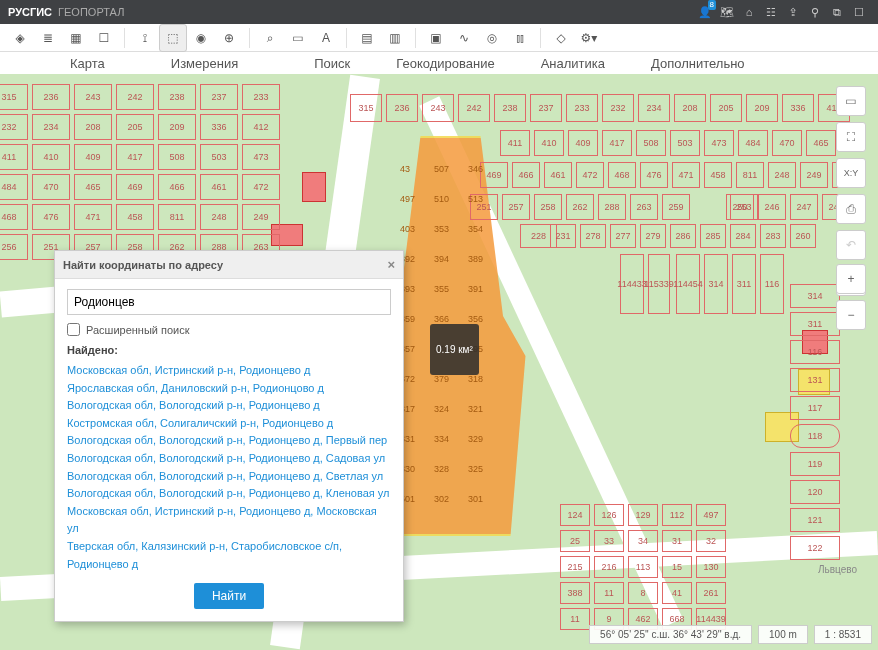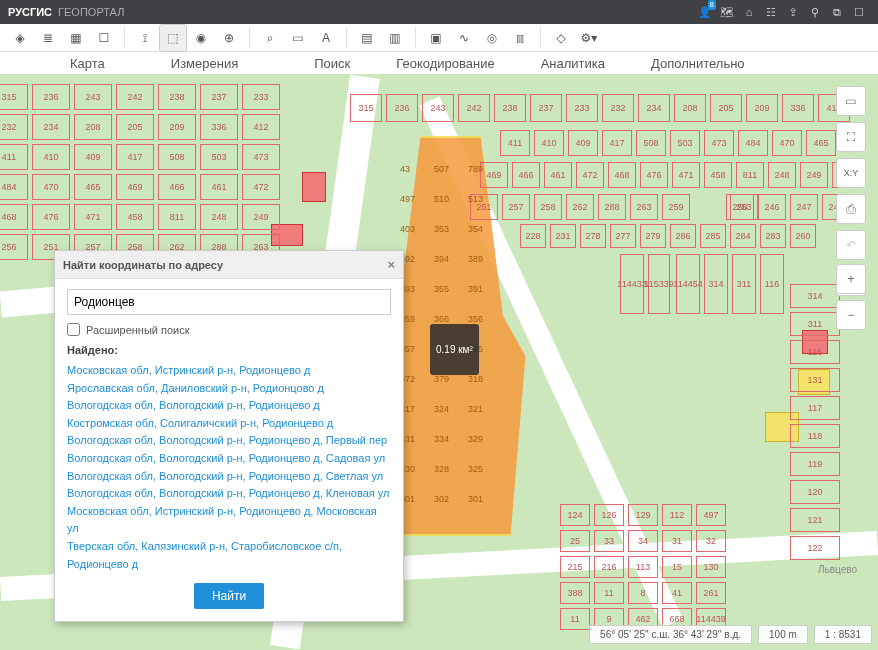--- a/index.html
+++ b/index.html
@@ -162,21 +162,21 @@
       <div class="plot" style="left: 534px; top: 120px; width: 28px; height: 26px;">258</div>
       <div class="plot" style="left: 566px; top: 120px; width: 28px; height: 26px;">262</div>
       <div class="plot" style="left: 598px; top: 120px; width: 28px; height: 26px;">288</div>
       <div class="plot" style="left: 630px; top: 120px; width: 28px; height: 26px;">263</div>
       <div class="plot" style="left: 662px; top: 120px; width: 28px; height: 26px;">259</div>
       <div class="plot" style="left: 694px; top: 120px; width: 28px; height: 26px; margin-left: 36px;">253</div>
       <div class="plot" style="left: 726px; top: 120px; width: 28px; height: 26px;">250</div>
       <div class="plot" style="left: 758px; top: 120px; width: 28px; height: 26px;">246</div>
       <div class="plot" style="left: 790px; top: 120px; width: 28px; height: 26px;">247</div>
       <div class="plot" style="left: 822px; top: 120px; width: 28px; height: 26px;">241</div>
-      <div class="plot" style="left: 520px; top: 150px; width: 26px; height: 24px;">228</div>
+      <div class="plot" style="left: 520px; top: 150px; width: 37px; height: 24px;">228</div>
       <div class="plot" style="left: 550px; top: 150px; width: 26px; height: 24px;">231</div>
       <div class="plot" style="left: 580px; top: 150px; width: 26px; height: 24px;">278</div>
       <div class="plot" style="left: 610px; top: 150px; width: 26px; height: 24px;">277</div>
       <div class="plot" style="left: 640px; top: 150px; width: 26px; height: 24px;">279</div>
       <div class="plot" style="left: 670px; top: 150px; width: 26px; height: 24px;">286</div>
       <div class="plot" style="left: 700px; top: 150px; width: 26px; height: 24px;">285</div>
       <div class="plot" style="left: 730px; top: 150px; width: 26px; height: 24px;">284</div>
       <div class="plot" style="left: 760px; top: 150px; width: 26px; height: 24px;">283</div>
       <div class="plot" style="left: 790px; top: 150px; width: 26px; height: 24px;">260</div>
       <div class="plot" style="left: -10px; top: 10px; width: 38px; height: 26px;">315</div>
@@ -216,21 +216,21 @@
       <div class="plot" style="left: 242px; top: 130px; width: 38px; height: 26px;">249</div>
       <div class="plot" style="left: -10px; top: 160px; width: 38px; height: 26px;">256</div>
       <div class="plot" style="left: 32px; top: 160px; width: 38px; height: 26px;">251</div>
       <div class="plot" style="left: 74px; top: 160px; width: 38px; height: 26px;">257</div>
       <div class="plot" style="left: 116px; top: 160px; width: 38px; height: 26px;">258</div>
       <div class="plot" style="left: 158px; top: 160px; width: 38px; height: 26px;">262</div>
       <div class="plot" style="left: 200px; top: 160px; width: 38px; height: 26px;">288</div>
       <div class="plot" style="left: 242px; top: 160px; width: 38px; height: 26px;">263</div>
       <div class="plotnum" style="color: rgb(163, 90, 16); left: 400px; top: 90px;">43</div>
       <div class="plotnum" style="color: rgb(163, 90, 16); left: 434px; top: 90px;">507</div>
-      <div class="plotnum" style="color: rgb(163, 90, 16); left: 468px; top: 90px;">789</div>
+      <div class="plotnum" style="color: rgb(163, 90, 16); left: 468px; top: 90px;">346</div>
       <div class="plotnum" style="color: rgb(163, 90, 16); left: 400px; top: 120px;">497</div>
       <div class="plotnum" style="color: rgb(163, 90, 16); left: 434px; top: 120px;">510</div>
       <div class="plotnum" style="color: rgb(163, 90, 16); left: 468px; top: 120px;">513</div>
       <div class="plotnum" style="color: rgb(163, 90, 16); left: 400px; top: 150px;">403</div>
       <div class="plotnum" style="color: rgb(163, 90, 16); left: 434px; top: 150px;">353</div>
       <div class="plotnum" style="color: rgb(163, 90, 16); left: 468px; top: 150px;">354</div>
       <div class="plotnum" style="color: rgb(163, 90, 16); left: 400px; top: 180px;">392</div>
       <div class="plotnum" style="color: rgb(163, 90, 16); left: 434px; top: 180px;">394</div>
       <div class="plotnum" style="color: rgb(163, 90, 16); left: 468px; top: 180px;">389</div>
       <div class="plotnum" style="color: rgb(163, 90, 16); left: 400px; top: 210px;">393</div>
@@ -255,21 +255,21 @@
       <div class="plotnum" style="color: rgb(163, 90, 16); left: 434px; top: 390px;">328</div>
       <div class="plotnum" style="color: rgb(163, 90, 16); left: 468px; top: 390px;">325</div>
       <div class="plotnum" style="color: rgb(163, 90, 16); left: 400px; top: 420px;">501</div>
       <div class="plotnum" style="color: rgb(163, 90, 16); left: 434px; top: 420px;">302</div>
       <div class="plotnum" style="color: rgb(163, 90, 16); left: 468px; top: 420px;">301</div>
       <div class="plot" style="left: 790px; top: 210px; width: 50px; height: 24px;">314</div>
       <div class="plot" style="left: 790px; top: 238px; width: 50px; height: 24px;">311</div>
       <div class="plot" style="left: 790px; top: 266px; width: 50px; height: 24px;">116</div>
       <div class="plot" style="left: 790px; top: 294px; width: 50px; height: 24px;">131</div>
       <div class="plot" style="left: 790px; top: 322px; width: 50px; height: 24px;">117</div>
-      <div class="plot" style="left: 790px; top: 350px; width: 50px; height: 24px;">118</div>
+      <div class="plot" style="left: 790px; top: 350px; width: 50px; height: 24px; border-radius: 11px;">118</div>
       <div class="plot" style="left: 790px; top: 378px; width: 50px; height: 24px;">119</div>
       <div class="plot" style="left: 790px; top: 406px; width: 50px; height: 24px;">120</div>
       <div class="plot" style="left: 790px; top: 434px; width: 50px; height: 24px;">121</div>
       <div class="plot" style="left: 790px; top: 462px; width: 50px; height: 24px;">122</div>
       <div class="plot" style="left: 560px; top: 430px; width: 30px; height: 22px;">124</div>
       <div class="plot" style="left: 594px; top: 430px; width: 30px; height: 22px;">126</div>
       <div class="plot" style="left: 628px; top: 430px; width: 30px; height: 22px;">129</div>
       <div class="plot" style="left: 662px; top: 430px; width: 30px; height: 22px;">112</div>
       <div class="plot" style="left: 696px; top: 430px; width: 30px; height: 22px;">497</div>
       <div class="plot" style="left: 560px; top: 456px; width: 30px; height: 22px;">25</div>

